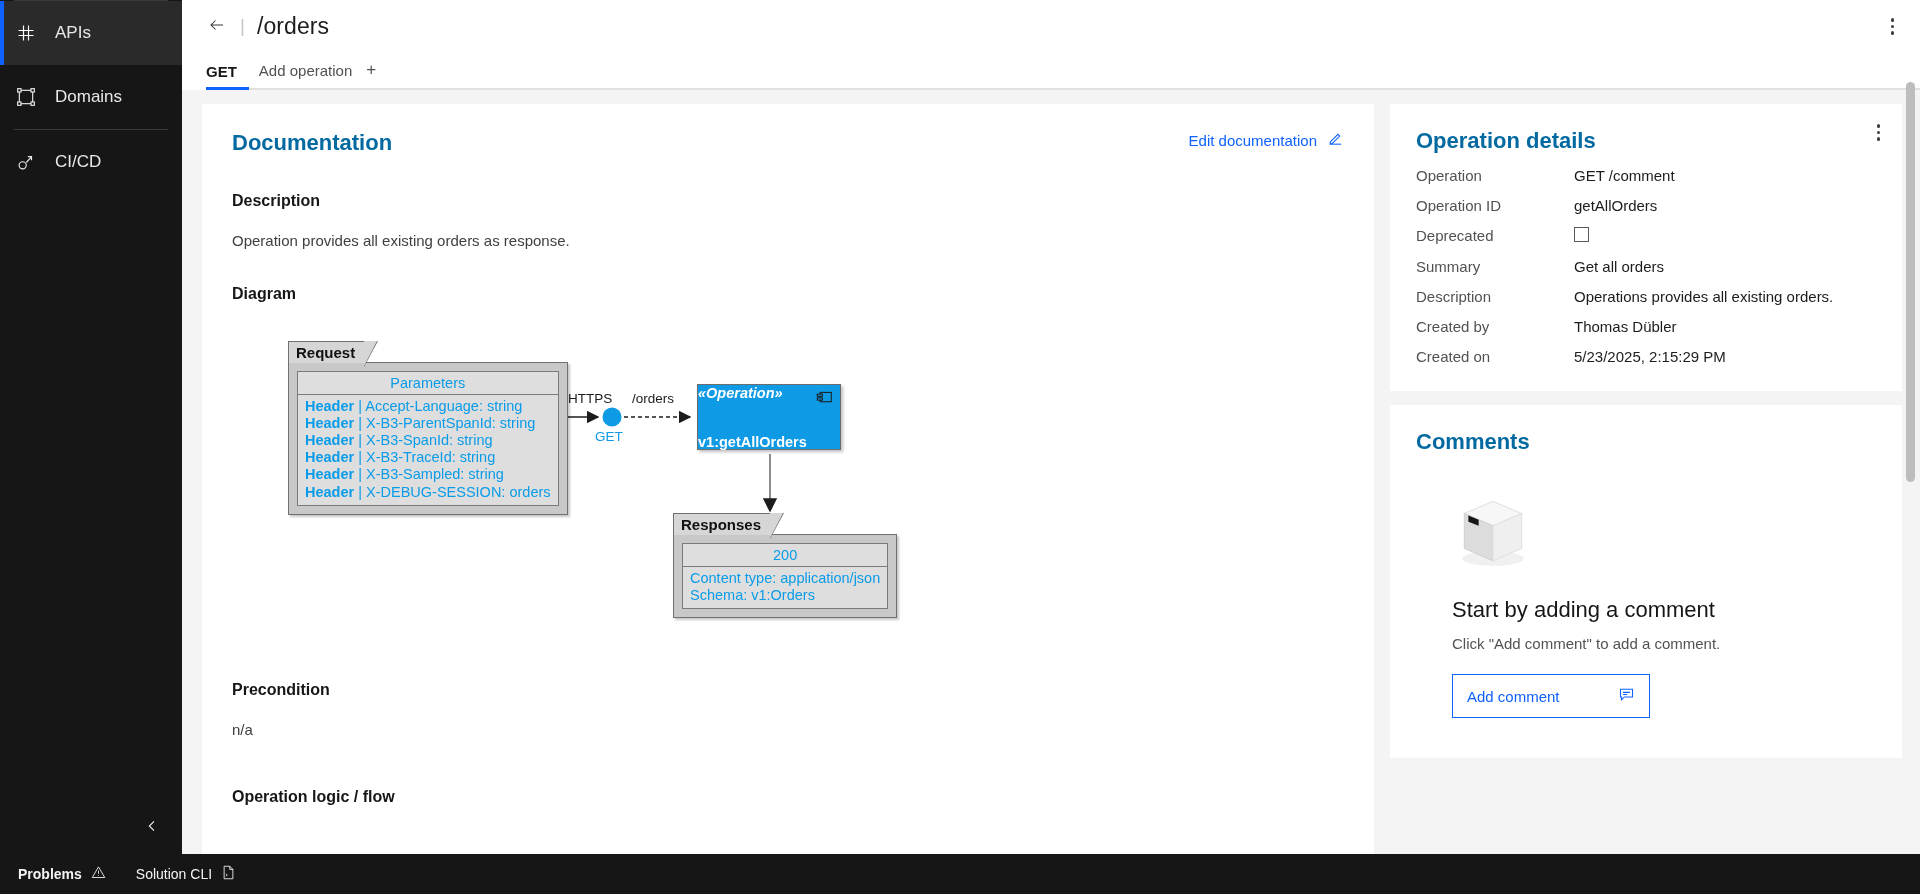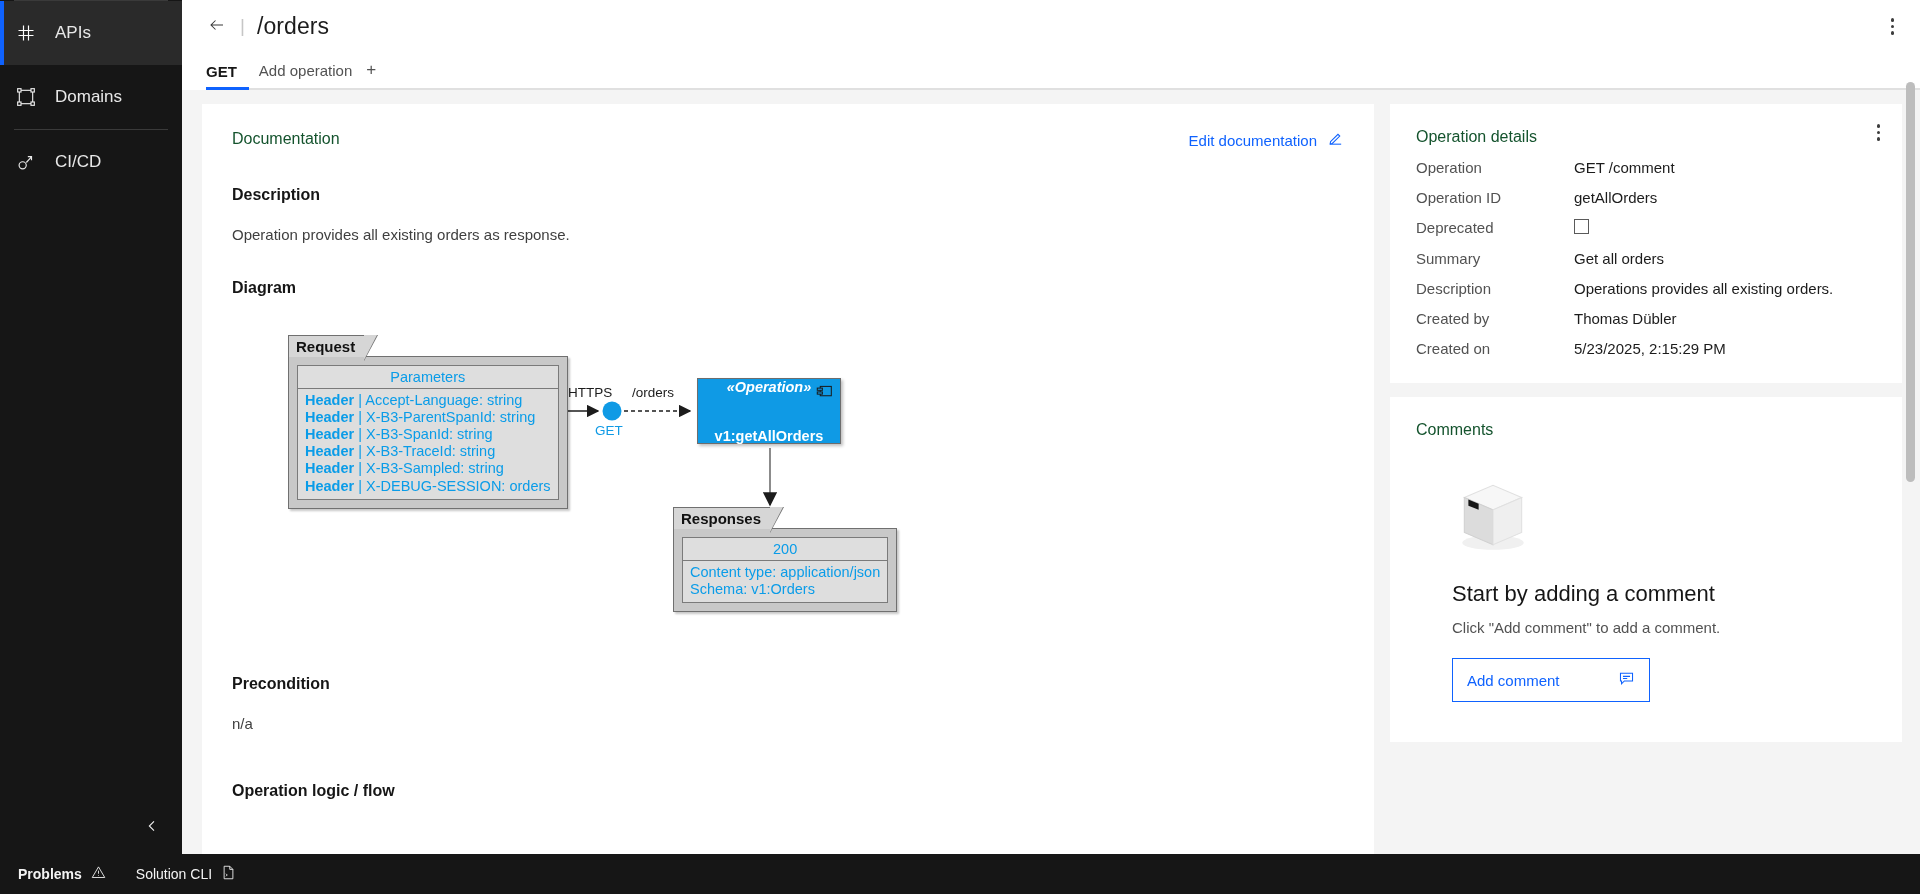--- a/index.html
+++ b/index.html
@@ -59,21 +59,21 @@
   .tab.active::after {
     content: ""; position: absolute; left: 0; right: 10px; bottom: 0; height: 3px; background: #0f62fe;
   }
   .tab .plus { color: #525252; font-size: 17px; }
 
   .content-area { flex: 1; display: flex; gap: 16px; padding: 14px 18px 0 20px; min-height: 0; overflow: hidden; }
 
   
   .doc-card { background: #fff; flex: 1; min-width: 0; padding: 26px 30px 0 30px; position: relative; overflow: hidden; }
   .doc-head { display: flex; align-items: flex-start; justify-content: space-between; }
-  .h-section { font-size: 16px; font-weight: 400; color: #14532d; }
+  .h-section { font-size: 22px; font-weight: 700; color: #0369a1; }
   .edit-doc { display: flex; align-items: center; gap: 10px; color: #0f62fe; font-size: 15px; cursor: pointer; }
   .sub-head { font-size: 16px; font-weight: 700; color: #161616; margin-top: 36px; }
   .para { font-size: 15px; color: #3f3f3f; margin-top: 22px; }
 
   
   .diagram-wrap { margin-top: 26px; position: relative; height: 330px; }
   .uml-pkg { position: absolute; }
   .pkg-tab {
     display: inline-block; background: #d6d6d6; border: 1px solid #707070; border-bottom: none;
     font-size: 15px; font-weight: 700; color: #111; padding: 2px 9px 2px 7px;
@@ -97,21 +97,21 @@
     text-align: center; color: #0a9ce8; font-size: 14.5px; padding: 3px 10px;
     border-bottom: 1px solid #7a7a7a; background: #dedede;
   }
   .uml-rows { padding: 3px 7px 4px 7px; }
   .uml-row { font-size: 14.5px; color: #0a9ce8; line-height: 1.18; white-space: nowrap; }
   .uml-row b { color: #0a9ce8; font-weight: 700; }
 
   .op-node {
     position: absolute; background: #0f9ae5; border: 1px solid #6d6d6d;
     box-shadow: 2px 2px 3px rgba(0,0,0,.25);
-    display: flex; flex-direction: column; align-items: center; justify-content: center;
+    display: flex; flex-direction: column; align-items: flex-start; justify-content: center;
     color: #fff;
     gap: 32px;
   }
   .op-node .stereo { font-style: italic; font-weight: 700; font-size: 14.5px; }
   .op-node .opname { font-weight: 700; font-size: 14.5px; margin-top: 1px; }
   .comp-ico { position: absolute; top: 5px; right: 7px; }
 
   .lbl { position: absolute; font-size: 13.5px; color: #1c1c1c; white-space: nowrap; }
   .lbl.blue { color: #0f9ae5; }
   .diag-svg { position: absolute; left: 0; top: 0; overflow: visible; }

